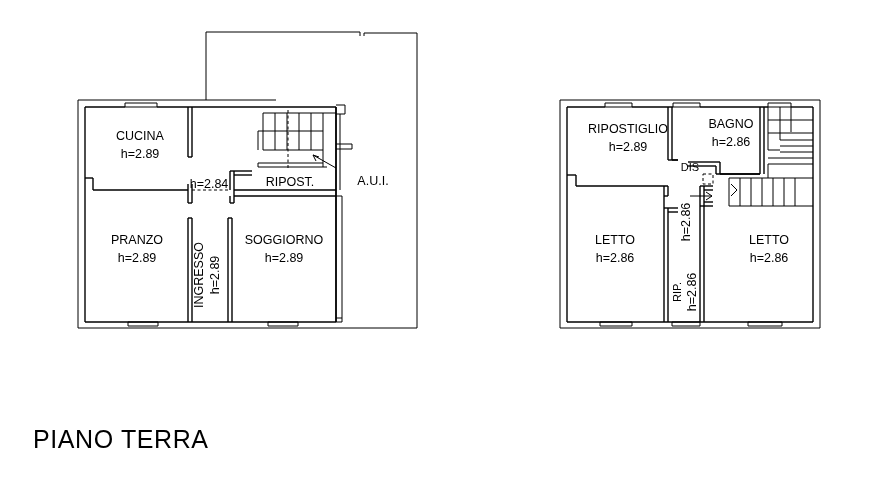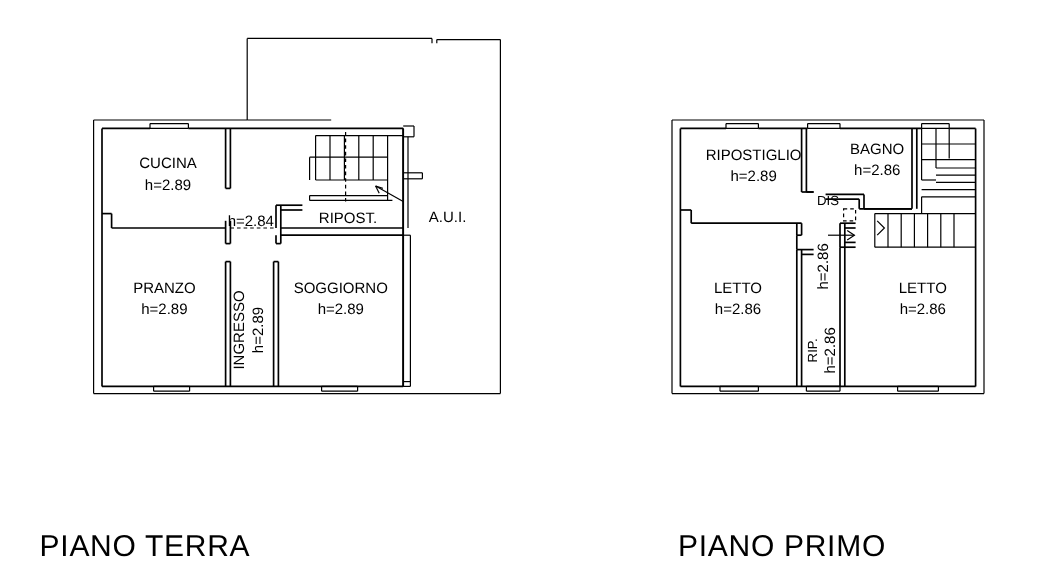--- a/index.html
+++ b/index.html
@@ -27,21 +27,20 @@
     width: 880px;
     height: 481px;
   }
   .caption {
     position: absolute;
     font-family: "Liberation Sans", sans-serif;
     font-size: 25px;
     letter-spacing: 0.6px;
     color: #000000;
     white-space: nowrap;
-    margin-top: 16px;
   }
   #caption-ground { left: 33px; top: 425px; }
   #caption-first  { left: 565px; top: 425px; }
   .room-label, .room-height, .sub-label {
     font-family: "Liberation Sans", sans-serif;
     fill: #000000;
     text-anchor: middle;
   }
   .room-label { font-size: 12.5px; }
   .room-height { font-size: 12.5px; }
@@ -301,15 +300,14 @@
         <text class="sub-label" x="690" y="171">DIS</text>
         <text class="room-height" x="690" y="222" transform="rotate(-90 690 222)">h=2.86</text>
 
         <text class="sub-label" x="681" y="292" transform="rotate(-90 681 292)">RIP.</text>
         <text class="room-height" x="696" y="292" transform="rotate(-90 696 292)">h=2.86</text>
       </g>
     </g>
   </svg>
 
   <div class="caption" id="caption-ground">PIANO TERRA</div>
-  <div class="caption" id="caption-first">PIANO PRIMO</div>
 
 </div>
 
 </body></html>

